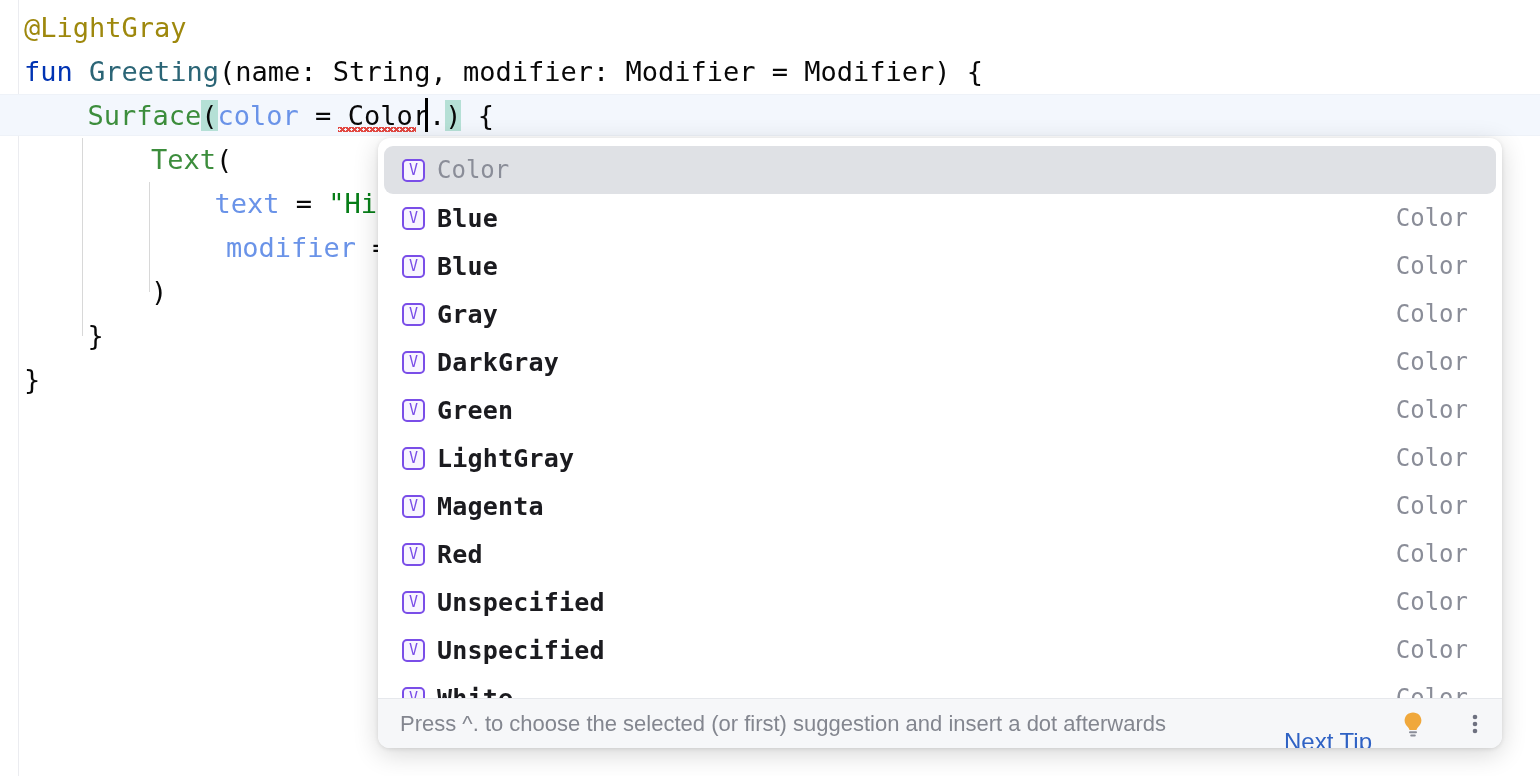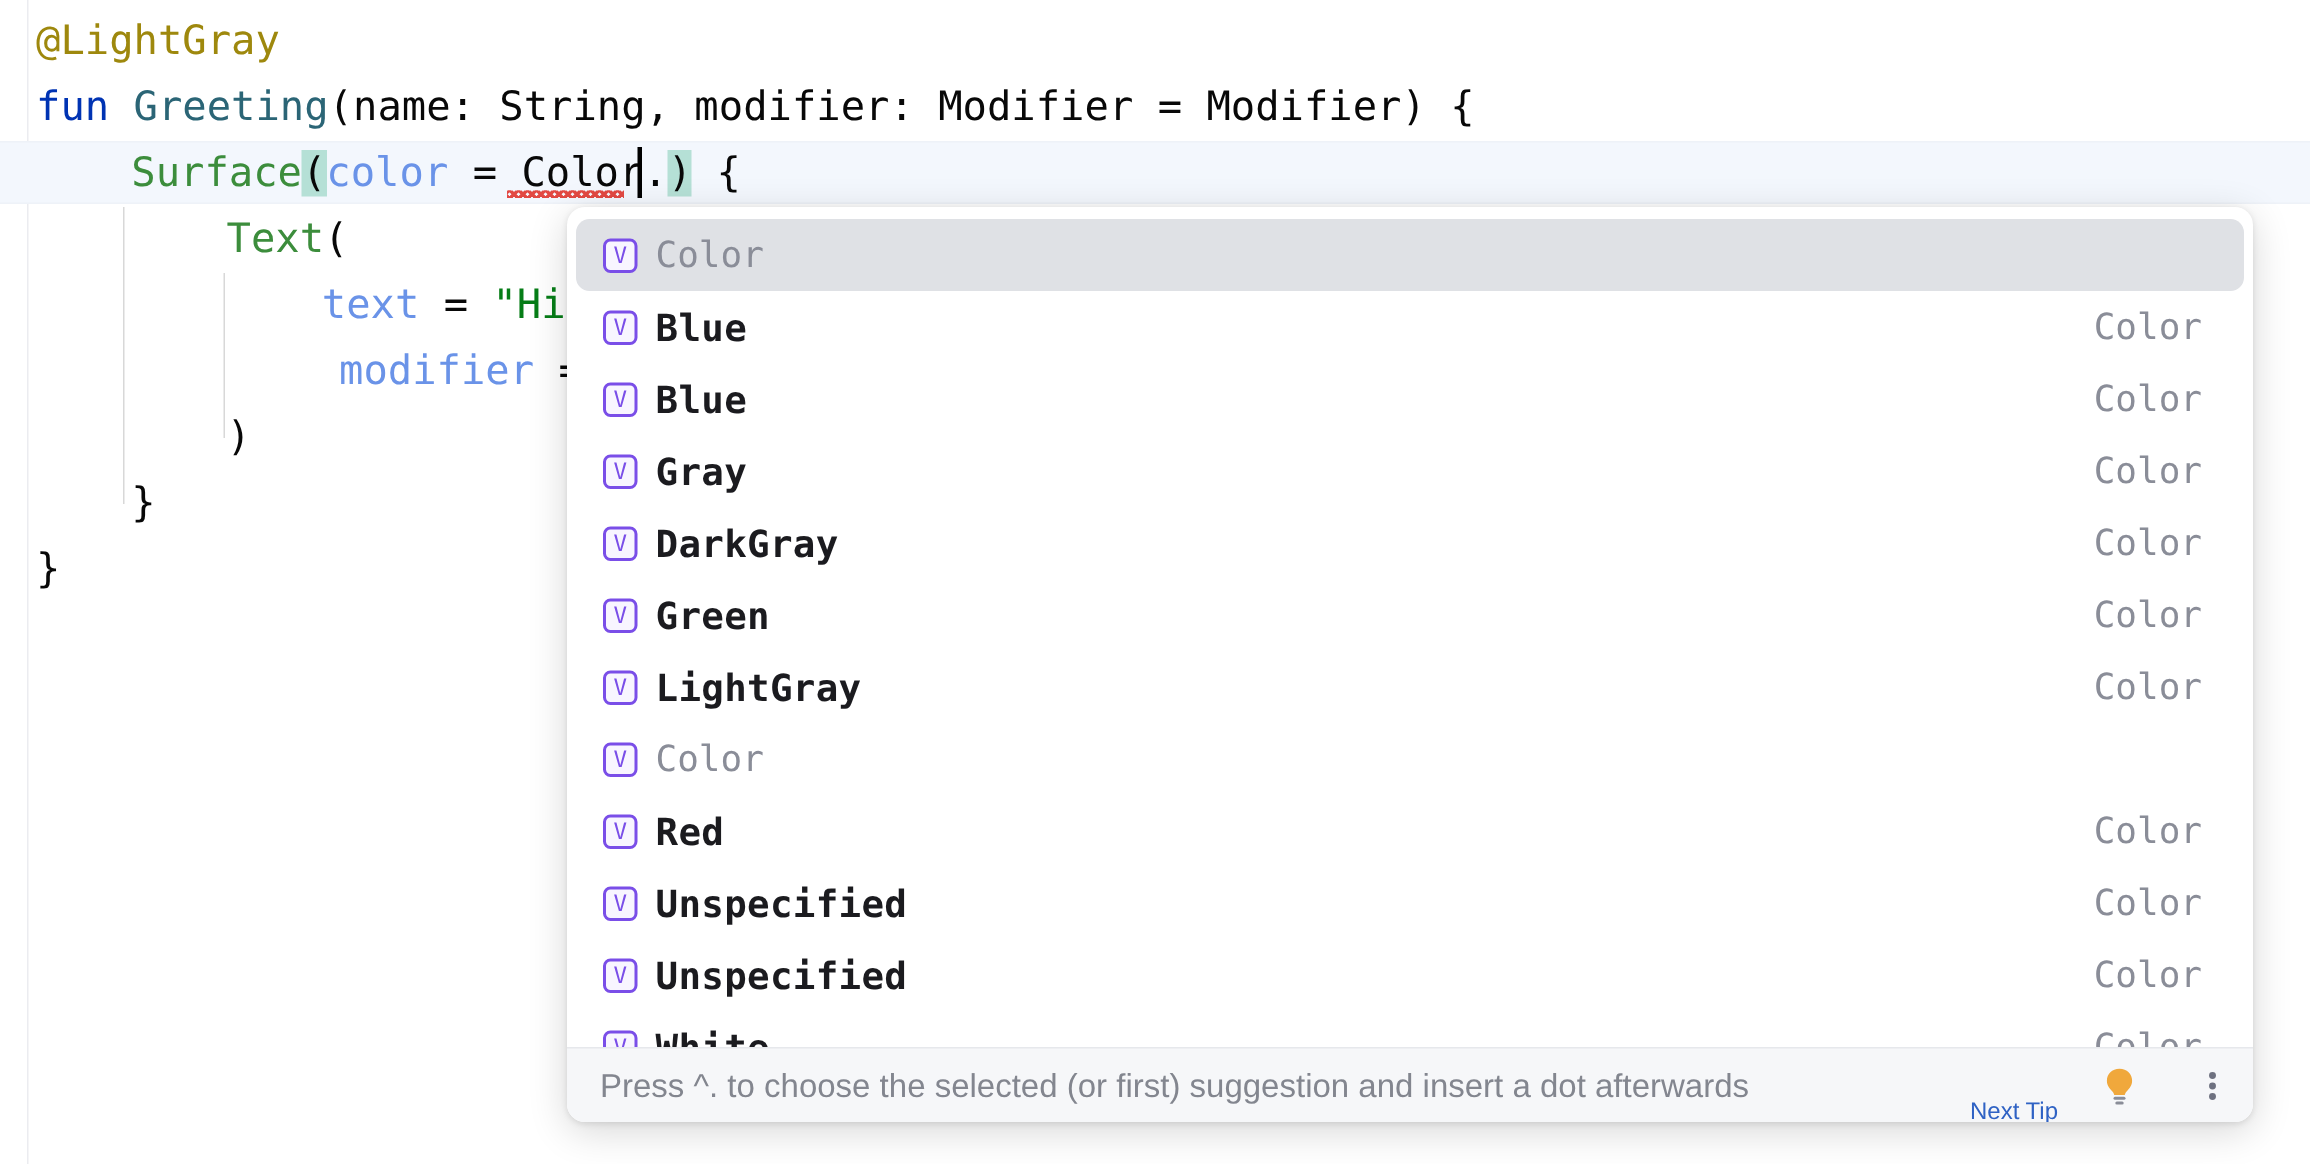--- a/index.html
+++ b/index.html
@@ -127,21 +127,21 @@
   }
   #tip-text {
     font-family: "Liberation Sans", sans-serif;
     font-size: 22px;
     color: #83868f;
     white-space: nowrap;
     flex: 1 1 auto;
   }
   #next-tip-link {
     font-family: "Liberation Sans", sans-serif;
-    font-size: 16px;
+    font-size: 24px;
     color: #2f62c4;
     white-space: nowrap;
     cursor: pointer;
     flex: 0 0 auto;
     margin-top: 37px;
   }
   .bulb-icon { flex: 0 0 auto; width: 26px; height: 28px; margin-left: 4px; }
   .kebab-icon { flex: 0 0 auto; width: 26px; height: 28px; margin-left: 12px; }
 </style>
 </head>
@@ -201,20 +201,21 @@
         <span class="item-label">Green</span>
         <span class="item-type">Color</span>
       </div>
       <div class="completion-row">
         <span class="kind-icon">V</span>
         <span class="item-label">LightGray</span>
         <span class="item-type">Color</span>
       </div>
       <div class="completion-row">
         <span class="kind-icon">V</span>
+        <span class="item-label">Magenta</span>
         <span class="item-type">Color</span>
       </div>
       <div class="completion-row">
         <span class="kind-icon">V</span>
         <span class="item-label">Red</span>
         <span class="item-type">Color</span>
       </div>
       <div class="completion-row">
         <span class="kind-icon">V</span>
         <span class="item-label">Unspecified</span>

